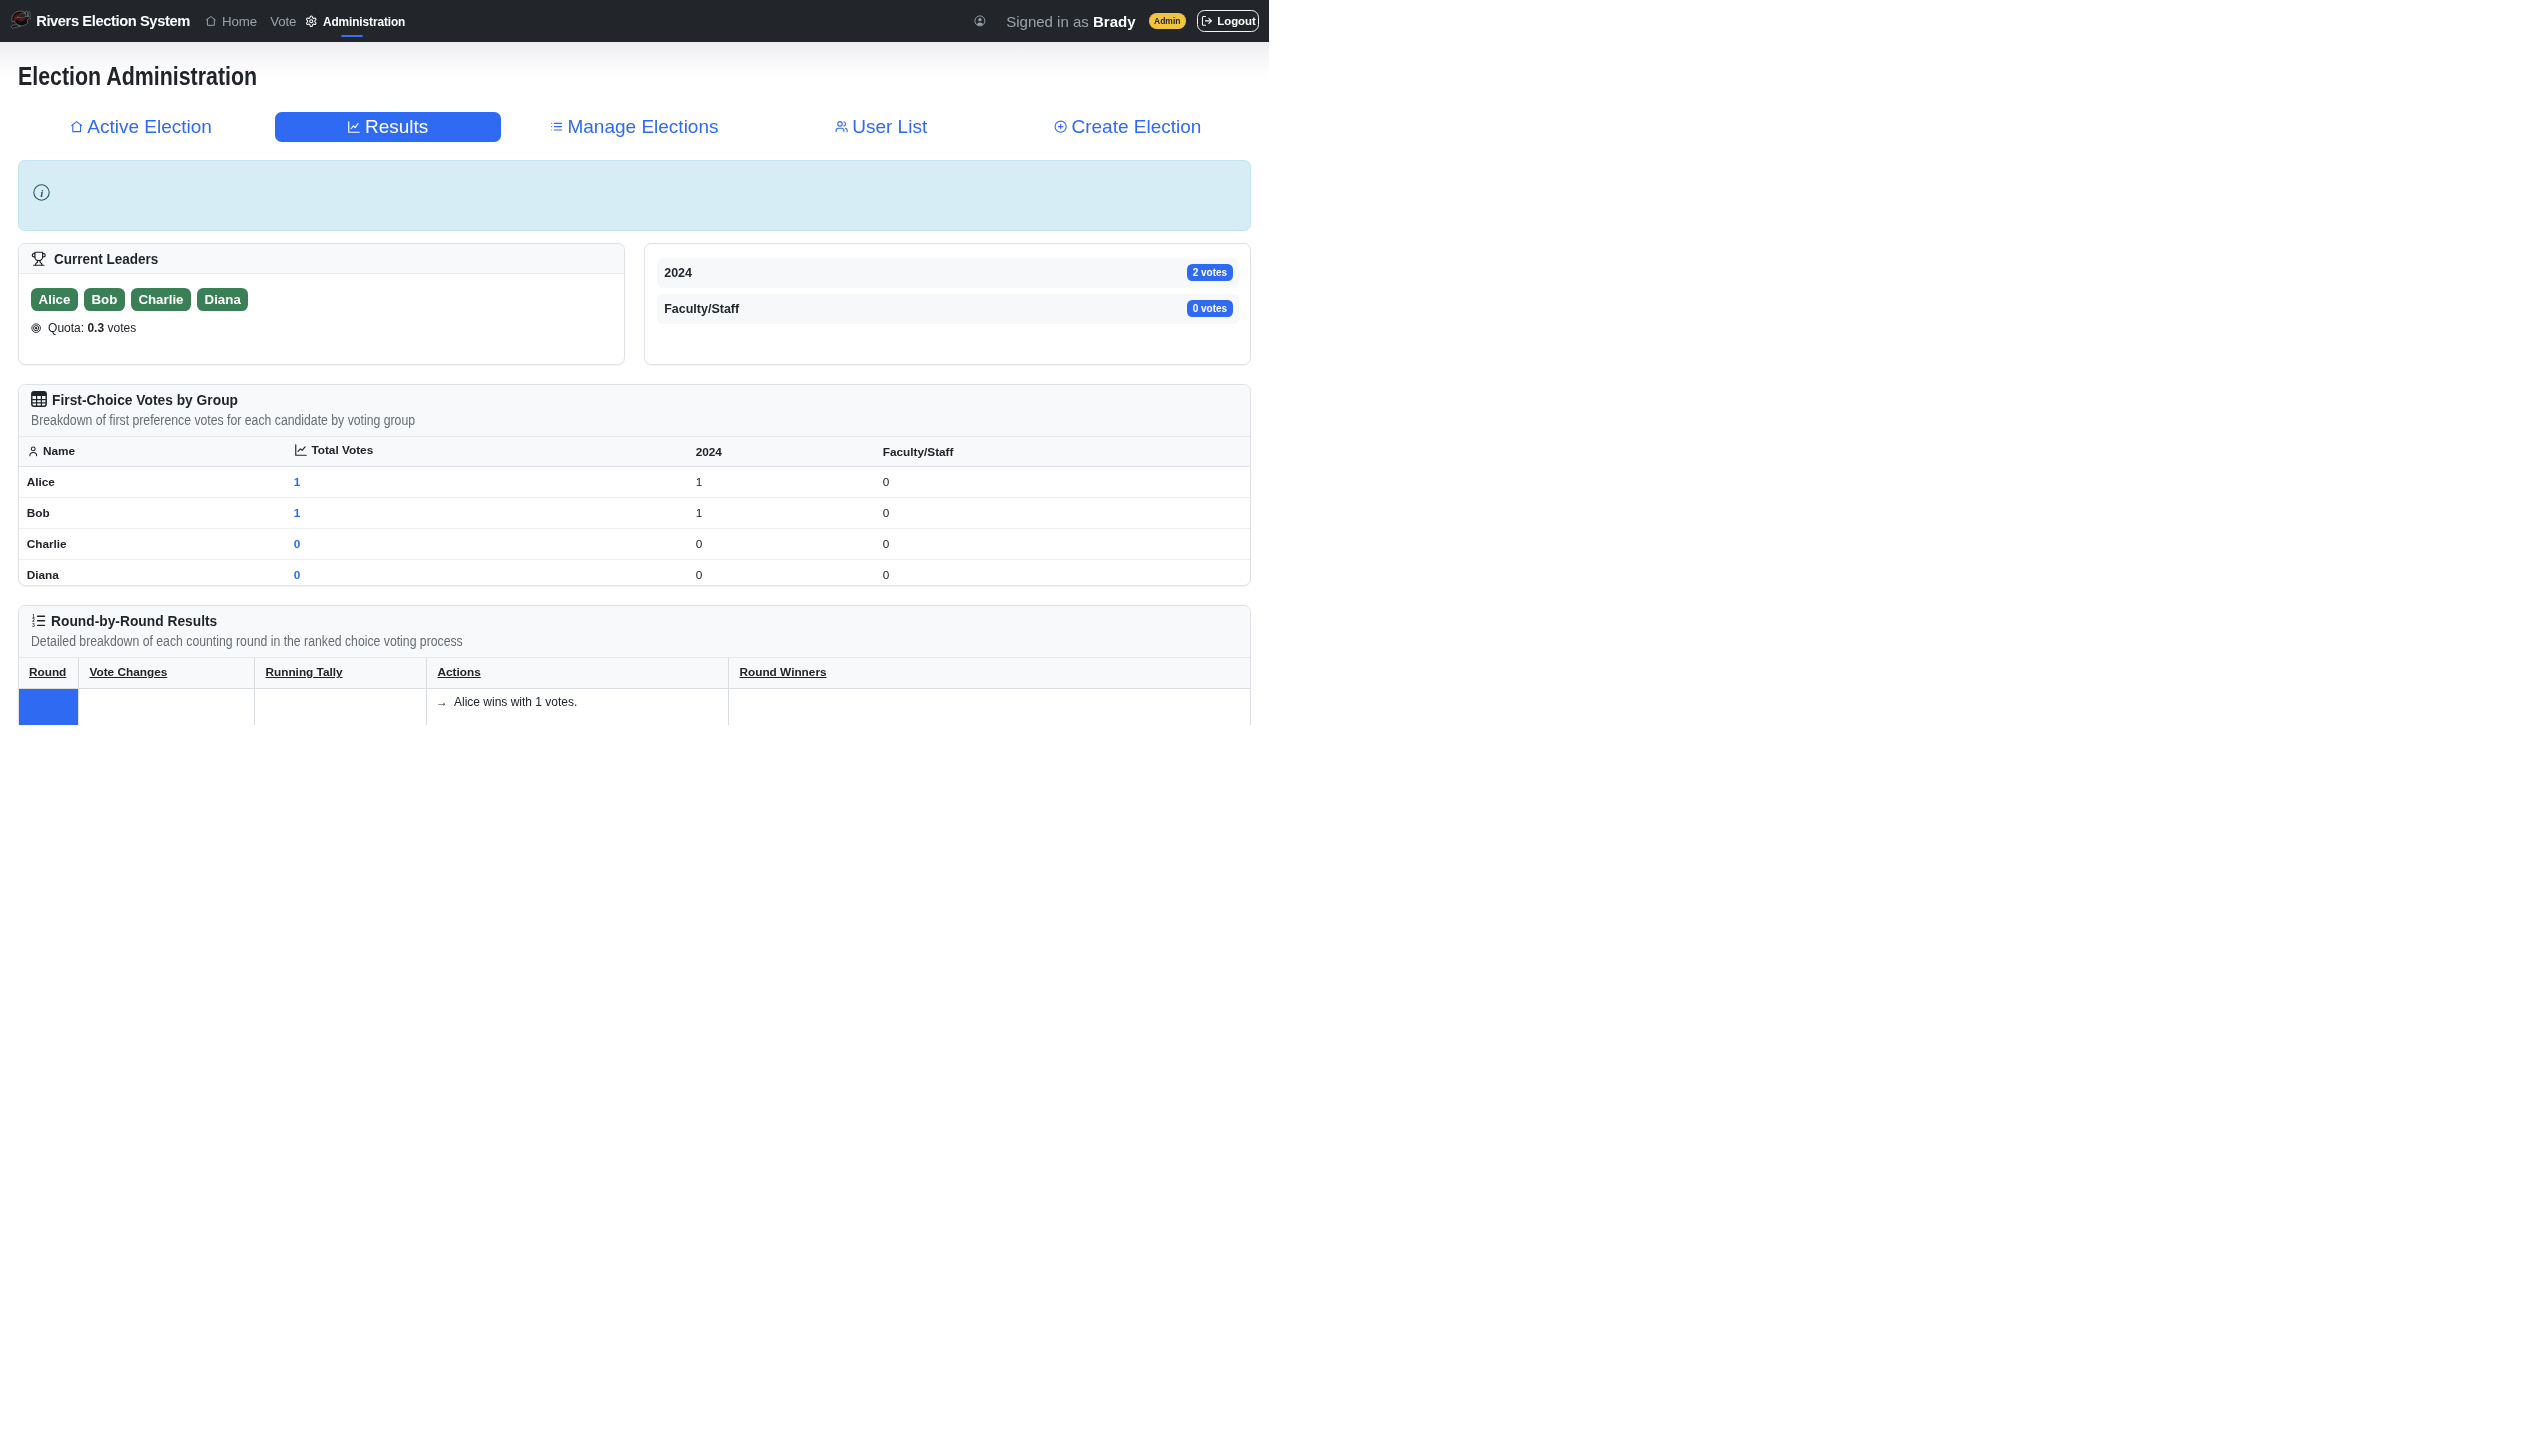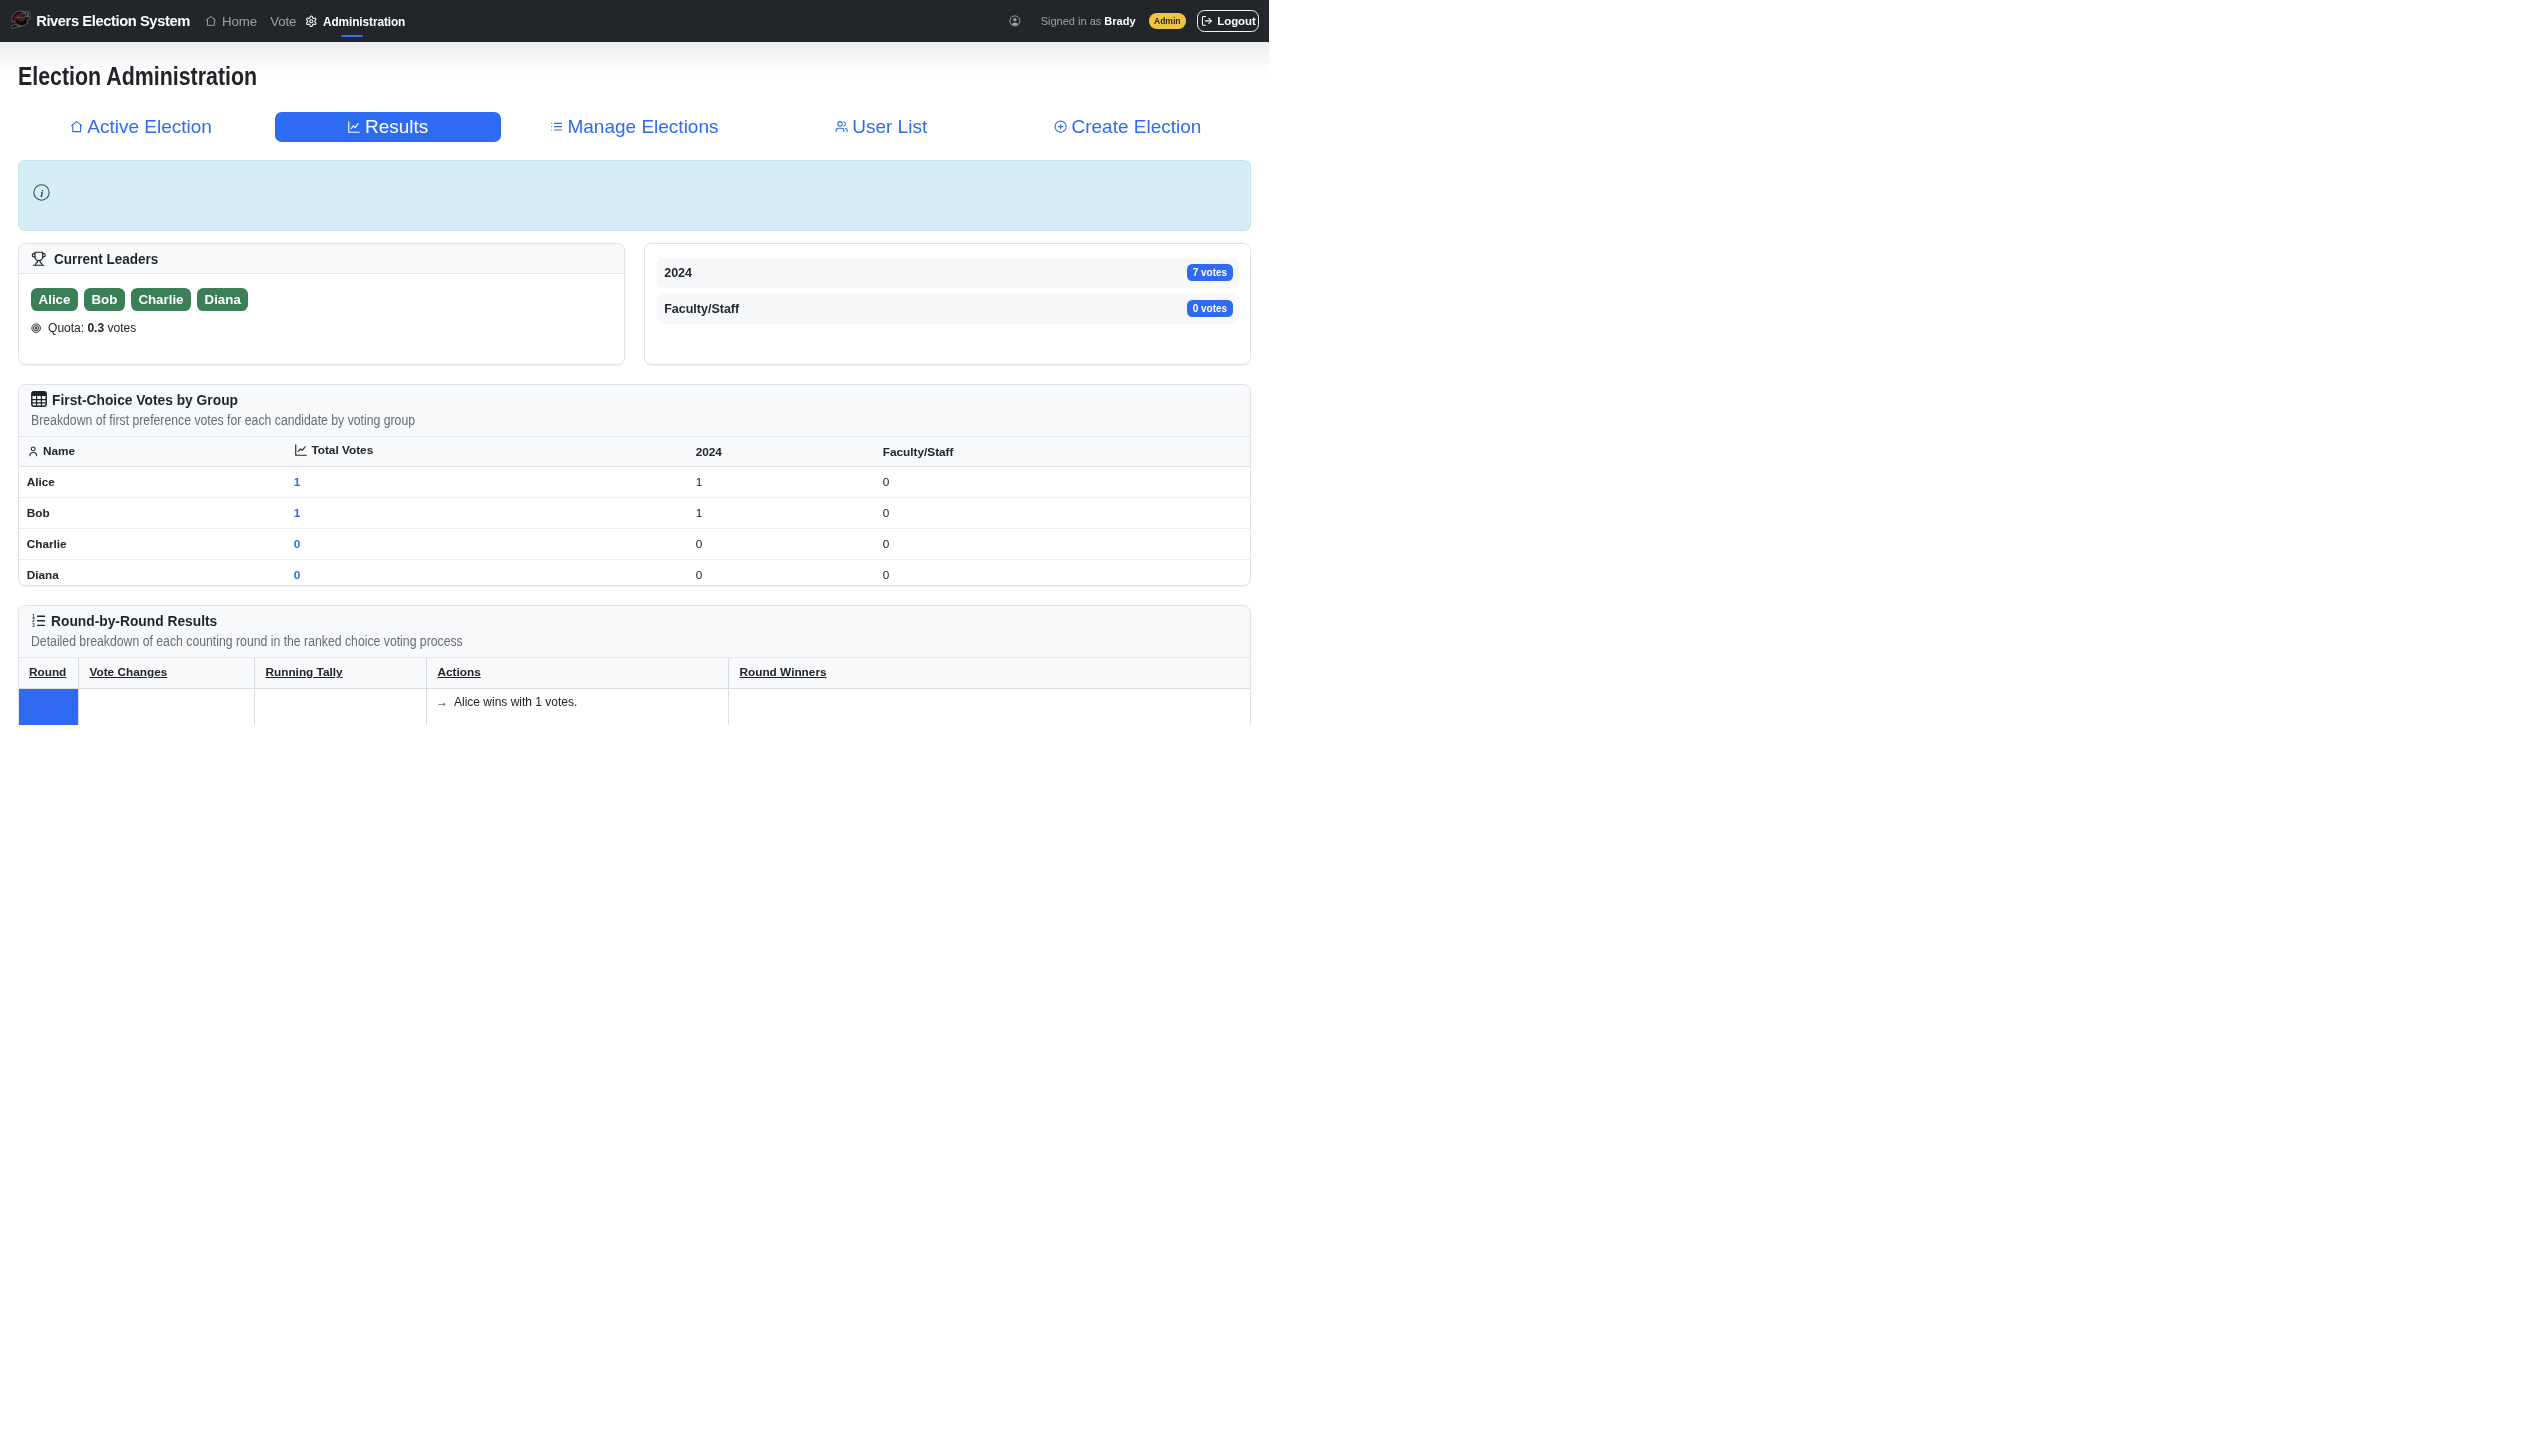--- a/index.html
+++ b/index.html
@@ -10,21 +10,21 @@
   
   .navbar { height:42px; background:#22262b; display:flex; align-items:center; padding:0 9.6px; position:relative; }
   .brand { display:flex; align-items:center; gap:5.2px; color:#fff; font-size:14.7px; font-weight:700; letter-spacing:-0.4px; }
   .nav-links { display:flex; align-items:center; margin-left:8.5px; height:100%; }
   .nav-item { display:flex; align-items:center; gap:5.2px; padding:0 6.6px; height:100%; font-size:13.3px; color:#9ba1a8; position:relative; letter-spacing:-0.1px; }
   .nav-item svg { display:block; }
   .nav-item.active { color:#fff; font-weight:700; padding-left:2.2px; }
   .adm { display:inline-block; transform:scaleX(0.89); transform-origin:left center; }
   .nav-item.active .ul { position:absolute; left:38px; bottom:4.8px; width:22px; height:2.6px; border-radius:1.5px; background:#3a6df2; }
   .nav-right { margin-left:auto; display:flex; align-items:center; }
-  .signedin { display:flex; align-items:center; gap:20px; color:#9ba1a8; font-size:11px; }
+  .signedin { display:flex; align-items:center; gap:20px; color:#9ba1a8; font-size:15px; }
   .signedin b { color:#fff; font-weight:700; }
   .badge-admin { background:#f0c43e; color:#212529; font-size:8.5px; font-weight:700; padding:3.3px 5.2px; border-radius:7.7px; margin-left:13.3px; }
   .btn-logout { margin-left:11.8px; display:flex; align-items:center; gap:4.4px; color:#fff; font-size:11.4px; font-weight:700; border:1.5px solid #f2f3f4; border-radius:7.4px; padding:4px 2.6px; }
 
   
   .page { height:683px; background:linear-gradient(180deg, #ededef 0px, #f5f5f7 13.3px, #fdfdfe 29.5px, #fff 41px); padding:0 17.7px; }
   h1 { font-size:25px; font-weight:700; color:#212529; padding-top:19.5px; }
   h1 span { display:inline-block; transform:scaleX(0.855); transform-origin:left center; white-space:nowrap; }
   .sub { margin-top:4.4px; font-size:12.5px; color:#5f666d; display:flex; align-items:center; }
   .redact { display:inline-block; width:147px; height:11.8px; background:#000; border:1.5px solid #3b45cf; border-radius:1.5px; margin:0 3.7px 0 3.7px; }
@@ -230,21 +230,21 @@
               <circle cx="12" cy="12" r="2" fill="#212529"></circle>
             </svg>
           <span>Quota: <b>0.3</b> votes</span>
         </div>
       </div>
     </div>
     <div class="card">
       <div class="vd-body">
         <div class="vd-row">
             <span class="lbl">2024</span>
-            <span class="pill-b">7 votes</span>
+            <span class="pill-b">2 votes</span>
           </div>
         <div class="vd-row">
             <span class="lbl">Faculty/Staff</span>
             <span class="pill-b">0 votes</span>
           </div>
       </div>
     </div>
   </div>
 
   <div class="card wide" style="height:202px;">

